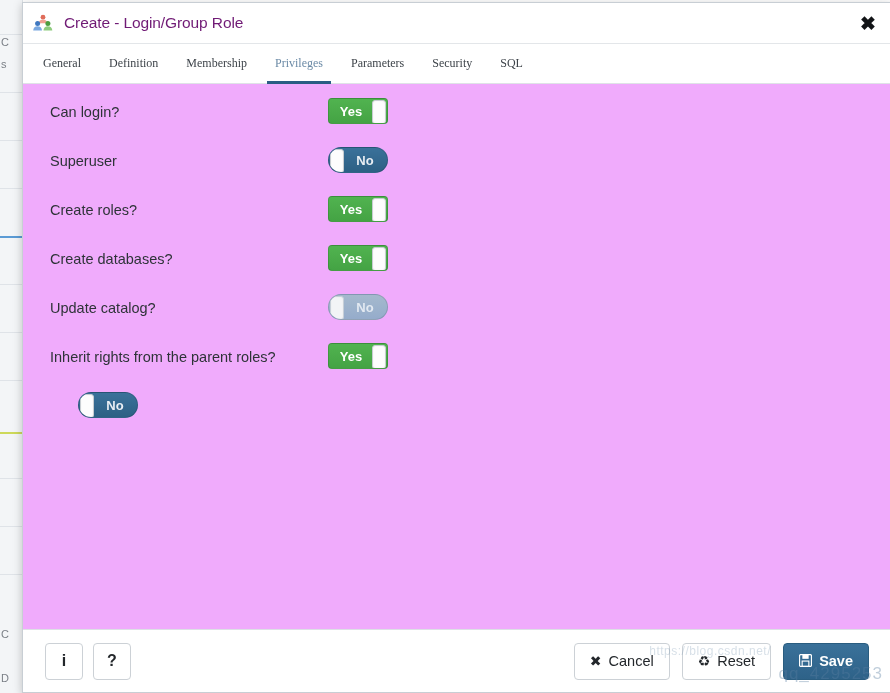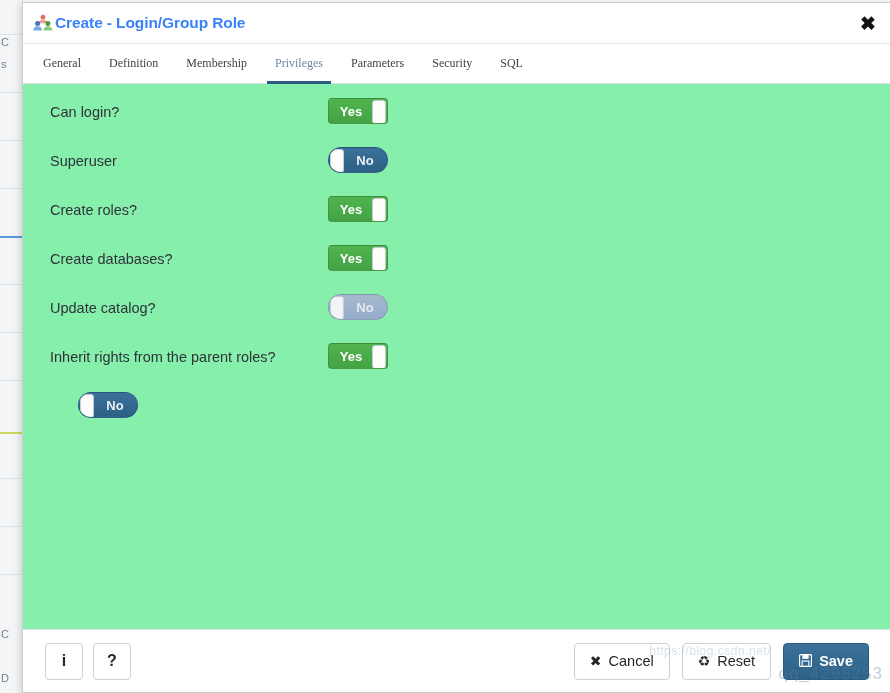--- a/index.html
+++ b/index.html
@@ -104,24 +104,24 @@
     align-items: center;
     flex: none;
   }
   #title-icon {
     margin-left: 10px;
     width: 20px; height: 18px;
     position: relative;
     flex: none;
   }
   #title-text {
-    margin-left: 2px;
+    margin-left: 11px;
     font-size: 15.5px;
-    font-weight: bold;
-    color: #3b82f6;
+    font-weight: normal;
+    color: #701a75;
     letter-spacing: -0.1px;
   }
   #close-btn {
     position: absolute;
     right: 8px; top: 5px;
     width: 30px; height: 30px;
     display: flex; align-items: center; justify-content: center;
     font-size: 19px;
     font-weight: bold;
     color: #111316;
@@ -159,21 +159,21 @@
     content: "";
     position: absolute;
     left: 6px; right: 6px; bottom: -1px;
     height: 3px;
     background: #2a5d84;
   }
 
   
   #modal-body {
     flex: 1 1 auto;
-    background: #86efac;
+    background: #f0abfc;
     position: relative;
     overflow: hidden;
     padding-top: 14px;
   }
   .field-row {
     display: flex;
     align-items: flex-start;
     padding: 0 0 0 27px;
     min-height: 33px;
     margin-bottom: 16px;

